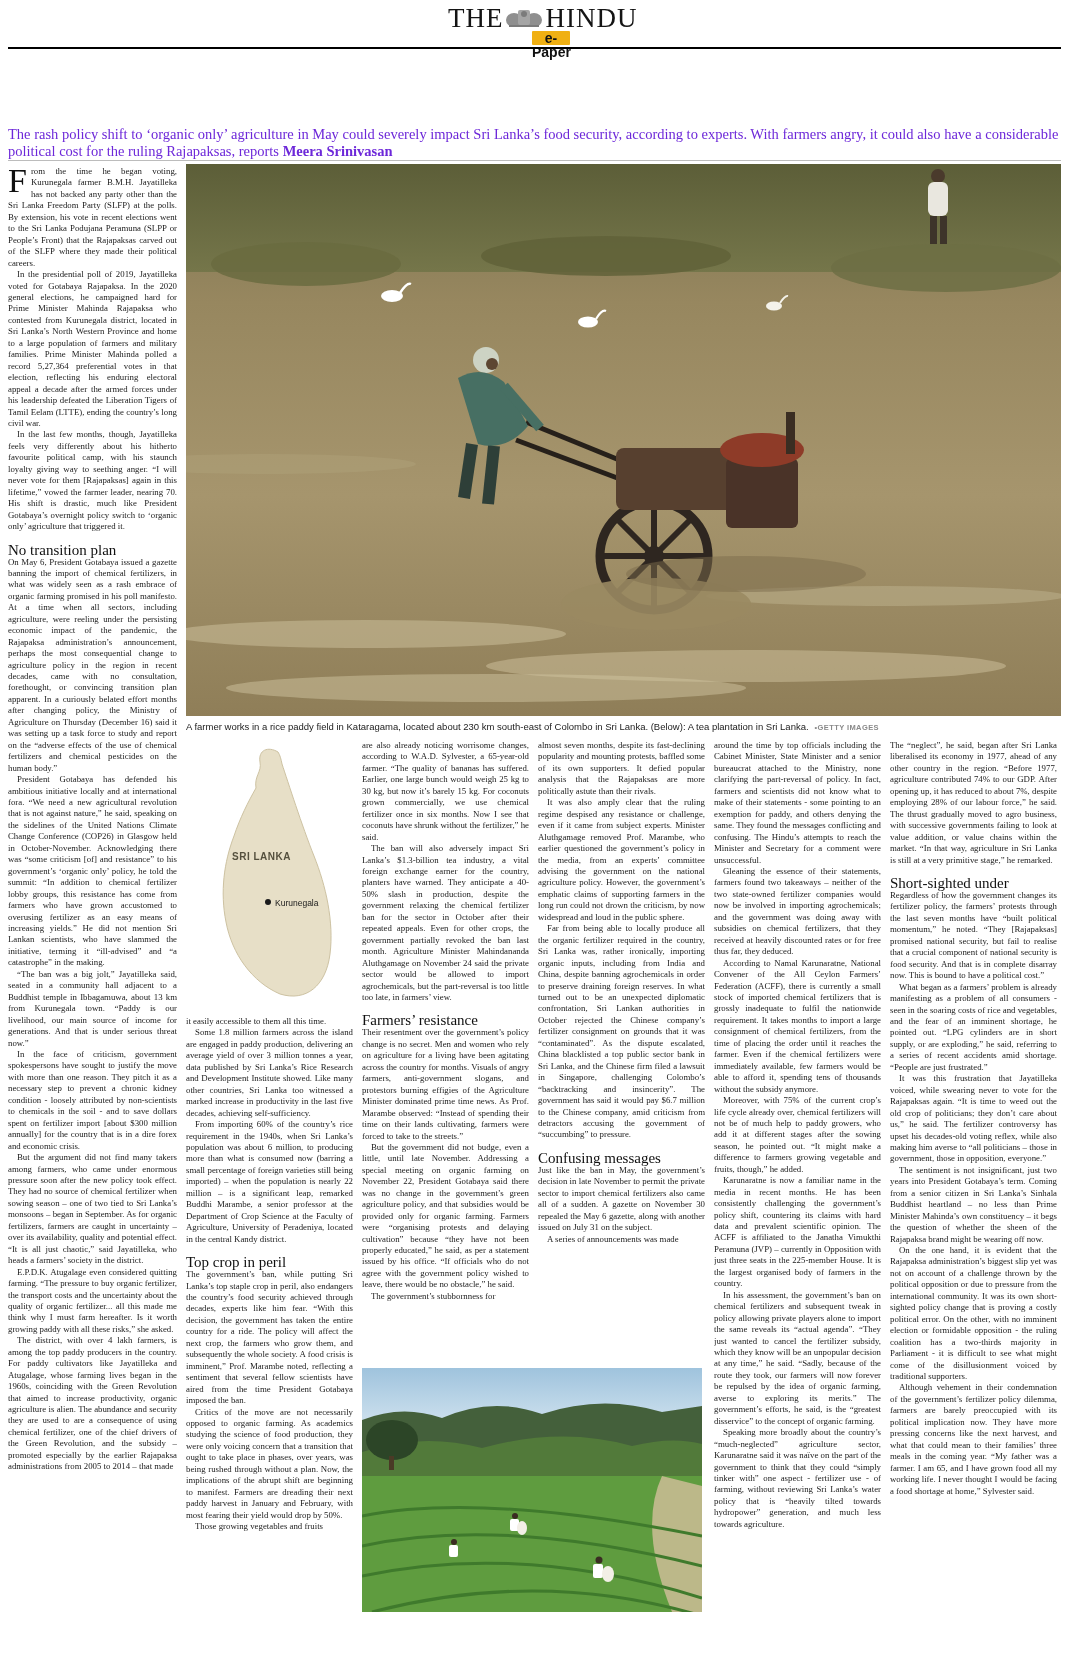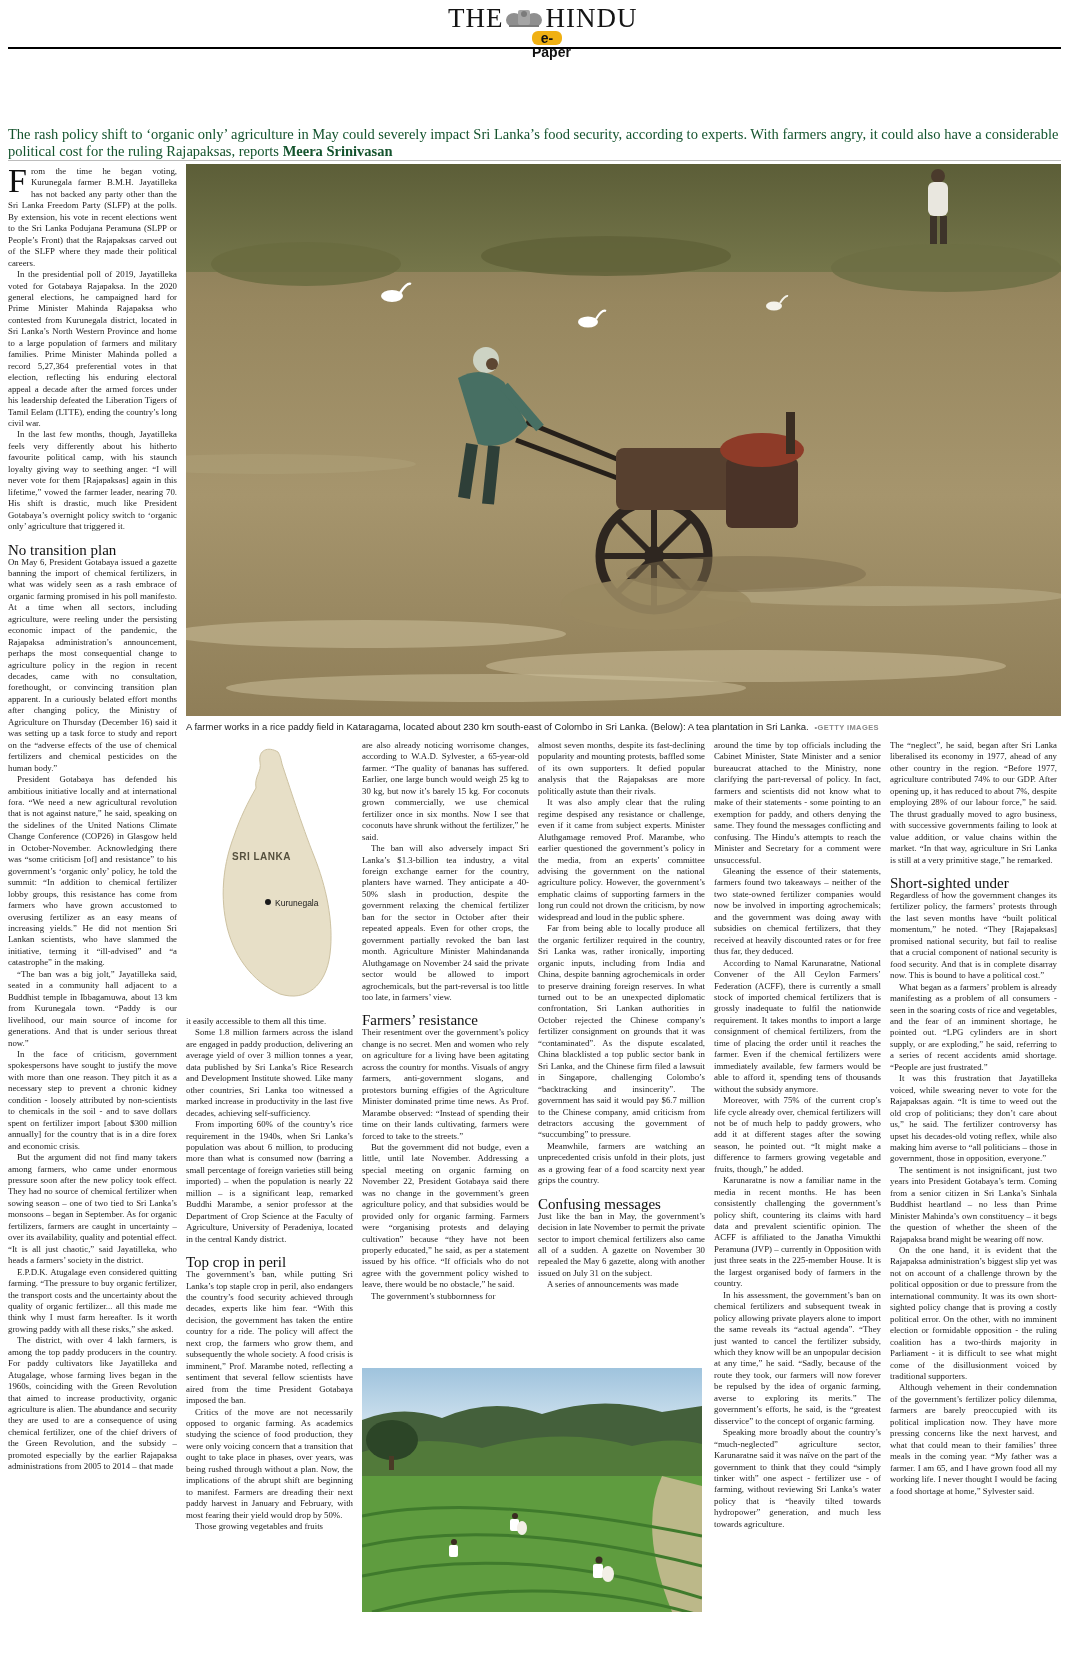--- a/index.html
+++ b/index.html
@@ -3,30 +3,30 @@
 <meta charset="utf-8">
 <style>
   html,body{margin:0;padding:0;background:#e9e9e9;}
   #page{position:relative;width:1069px;height:1675px;background:#ffffff;margin:0 auto;overflow:hidden;
         font-family:"Liberation Serif",serif;color:#191919;}
   
   #masthead{position:absolute;left:420px;top:3px;height:34px;white-space:nowrap;
             font-family:"Liberation Serif",serif;font-size:27px;letter-spacing:1px;color:#141414;margin-left:28px;}
   #masthead .mword{display:inline-block;vertical-align:top;line-height:30px;}
   #crest{display:inline-block;width:38px;height:24px;vertical-align:top;margin:3px 2px 0 2px;}
-  #epaper-badge{position:absolute;left:532px;top:31px;width:30px;height:14px;background:#f0b013;
+  #epaper-badge{position:absolute;left:532px;top:31px;width:38px;height:14px;background:#f0b013;
                 font-family:"Liberation Sans",sans-serif;font-weight:bold;font-size:14px;line-height:14px;
-                text-align:center;color:#111;border-radius:6px;}
+                text-align:center;color:#111;border-radius:1px;}
   .rule-heavy{position:absolute;left:8px;width:1053px;height:2px;background:#000;}
   .rule-thin{position:absolute;left:8px;width:1053px;height:1px;background:#bcbcbc;}
   
   #headline{position:absolute;left:8px;top:44px;margin:0;font-weight:400;font-size:64px;line-height:74px;
             color:#0d0d0d;white-space:nowrap;}
   #headline .squeeze{display:inline-block;transform:scaleX(0.85);transform-origin:left center;letter-spacing:-1px;}
-  #standfirst{position:absolute;left:8px;top:126px;width:1053px;font-size:14.5px;line-height:17px;color:#14532d;}
+  #standfirst{position:absolute;left:8px;top:126px;width:1053px;font-size:14.5px;line-height:17px;color:#6d28d9;}
   #standfirst b{font-weight:bold;}
   
   .col{position:absolute;overflow:hidden;font-size:8.8px;line-height:11.45px;text-align:justify;color:#1b1b1b;
        hyphens:auto;-webkit-hyphens:auto;}
   .col p{margin:0;text-indent:9px;}
   .col p.noindent{text-indent:0;}
   .col h3{margin:11px 0 1px 0;font-size:15px;line-height:12px;font-weight:normal;color:#101010;}
   .dropcap{float:left;font-size:34px;line-height:28px;padding:1px 4px 0 0;color:#101010;}
   
   #main-photo{position:absolute;left:186px;top:164px;width:875px;height:552px;overflow:hidden;}
@@ -203,21 +203,20 @@
     <h3>Farmers’ resistance</h3>
     <p class="noindent">Their resentment over the government’s policy change is no secret. Men and women who rely on agriculture for a living have been agitating across the country for months. Visuals of angry farmers, anti-government slogans, and protestors burning effigies of the Agriculture Minister dominated prime time news. As Prof. Marambe observed: “Instead of spending their time on their lands cultivating, farmers were forced to take to the streets.”</p>
     <p>But the government did not budge, even a little, until late November. Addressing a special meeting on organic farming on November 22, President Gotabaya said there was no change in the government’s green agriculture policy, and that subsidies would be provided only for organic farming. Farmers were “organising protests and delaying cultivation” because “they have not been properly educated,” he said, as per a statement issued by his office. “If officials who do not agree with the government policy wished to leave, there would be no obstacle,” he said.</p>
     <p>The government’s stubbornness for</p>
   </div>
 
   <div class="col" style="left:538px;top:740px;width:167px;height:622px">
     <p class="noindent">almost seven months, despite its fast-declining popularity and mounting protests, baffled some of its own supporters. It defied popular analysis that the Rajapaksas are more politically astute than their rivals.</p>
     <p>It was also amply clear that the ruling regime despised any resistance or challenge, even if it came from subject experts. Minister Aluthgamage removed Prof. Marambe, who earlier questioned the government’s policy in the media, from an experts’ committee advising the government on the national agriculture policy. However, the government’s emphatic claims of supporting farmers in the long run could not drown the criticism, by now widespread and loud in the public sphere.</p>
     <p>Far from being able to locally produce all the organic fertilizer required in the country, Sri Lanka was, rather ironically, importing organic inputs, including from India and China, despite banning agrochemicals in order to preserve draining foreign reserves. In what turned out to be an unexpected diplomatic confrontation, Sri Lankan authorities in October rejected the Chinese company’s fertilizer consignment on grounds that it was “contaminated”. As the dispute escalated, China blacklisted a top public sector bank in Sri Lanka, and the Chinese firm filed a lawsuit in Singapore, challenging Colombo’s “backtracking and insincerity”. The government has said it would pay $6.7 million to the Chinese company, amid criticism from detractors accusing the government of “succumbing” to pressure.</p>
-    <p>Meanwhile, farmers are watching an unprecedented crisis unfold in their plots, just as a growing fear of a food scarcity next year grips the country.</p>
     <h3>Confusing messages</h3>
     <p class="noindent">Just like the ban in May, the government’s decision in late November to permit the private sector to import chemical fertilizers also came all of a sudden. A gazette on November 30 repealed the May 6 gazette, along with another issued on July 31 on the subject.</p>
     <p>A series of announcements was made</p>
   </div>
 
   <div class="col" style="left:714px;top:740px;width:167px;height:872px">
     <p class="noindent">around the time by top officials including the Cabinet Minister, State Minister and a senior bureaucrat attached to the Ministry, none clarifying the part-reversal of policy. In fact, farmers and scientists did not know what to make of their statements - some pointing to an exemption for paddy, and others denying the same. They found the messages conflicting and confusing. The Hindu’s attempts to reach the Minister and Secretary for a comment were unsuccessful.</p>
     <p>Gleaning the essence of their statements, farmers found two takeaways – neither of the two state-owned fertilizer companies would now be involved in importing agrochemicals; and the government was doing away with subsidies on chemical fertilizers, that they received at heavily discounted rates or for free thus far, they deduced.</p>
     <p>According to Namal Karunaratne, National Convener of the All Ceylon Farmers’ Federation (ACFF), there is currently a small stock of imported chemical fertilizers that is grossly inadequate to fulfil the nationwide requirement. It takes months to import a large consignment of chemical fertilizers, from the time of placing the order until it reaches the farmer. Even if the chemical fertilizers were immediately available, few farmers would be able to afford it, spending tens of thousands without the subsidy anymore.</p>
     <p>Moreover, with 75% of the current crop’s life cycle already over, chemical fertilizers will not be of much help to paddy growers, who add it at different stages after the sowing season, he pointed out. “It might make a difference to farmers growing vegetable and fruits, though,” he added.</p>

